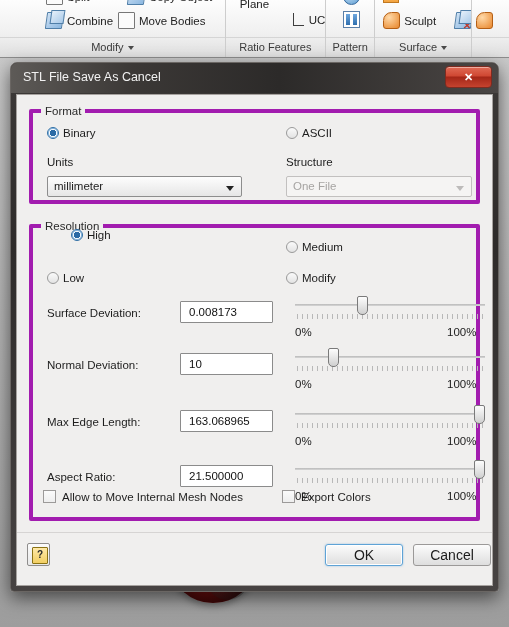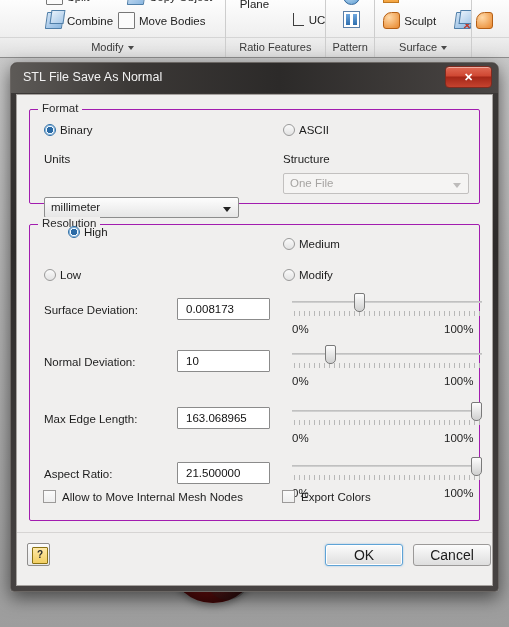--- a/index.html
+++ b/index.html
@@ -227,21 +227,21 @@
     left: 5px; top: 31px;
     width: 477px; height: 492px;
     background: #f0efee;
     border: 1px solid #a6a29f;
     box-sizing: border-box;
   }
 
   
   .group {
     position: absolute;
-    border: 1px solid #a21caf;
+    border: 4px solid #a21caf;
     border-radius: 2px;
     box-sizing: border-box;
     background: transparent;
   }
   .group-legend {
     position: absolute;
     top: -8px; left: 8px;
     padding: 0 4px;
     background: #f0efee;
     font-size: 11.5px;
@@ -516,42 +516,42 @@
           <div class="rpanel-title"></div>
         </div>
 
       </div>
     </div>
   </div>
 
   <div class="dialog">
 
     <div class="titlebar">
-      <div class="dlg-title">STL File Save As Normal</div>
+      <div class="dlg-title">STL File Save As Cancel</div>
       <div class="close-btn">✕</div>
     </div>
 
     <div class="dlg-body">
 
       <div class="group" style="left:12px; top:14px; width:451px; height:95px;">
         <div class="group-legend">Format</div>
 
         <div class="radio-row" style="left:14px; top:14px;">
           <span class="radio on"></span>
           <span class="radio-label">Binary</span>
         </div>
         <div class="radio-row" style="left:253px; top:14px;">
           <span class="radio"></span>
           <span class="radio-label">ASCII</span>
         </div>
 
         <div class="lbl" style="left:14px; top:43px;">Units</div>
         <div class="lbl" style="left:253px; top:43px;">Structure</div>
 
-        <div class="combo" style="left:14px; top:63px; width:195px;margin-top:24px;">
+        <div class="combo" style="left:14px; top:63px; width:195px;">
           <span class="combo-text">millimeter</span>
           <span class="combo-arrow"></span>
         </div>
         <div class="combo disabled" style="left:253px; top:63px; width:186px;">
           <span class="combo-text">One File</span>
           <span class="combo-arrow"></span>
         </div>
       </div>
 
       <div class="group" style="left:12px; top:129px; width:451px; height:297px;">

